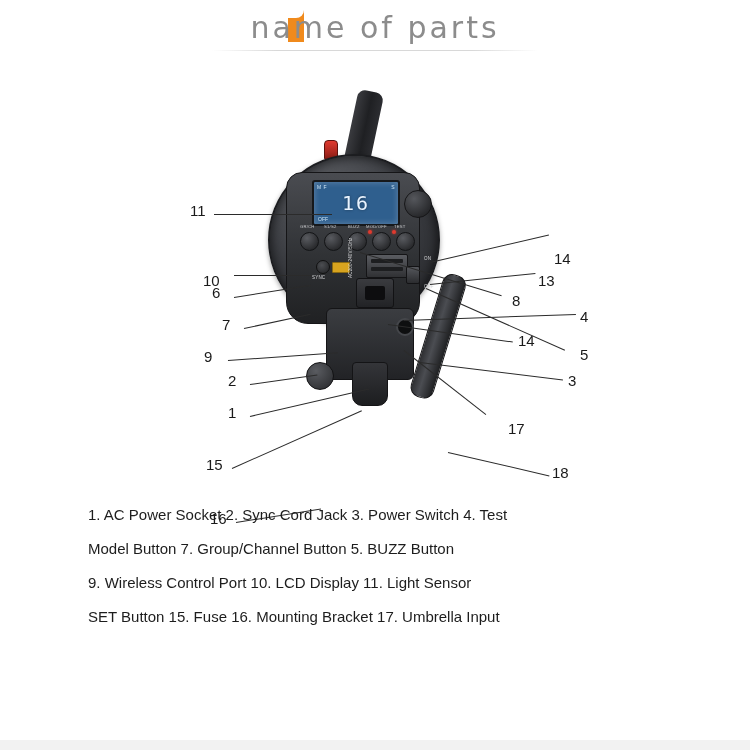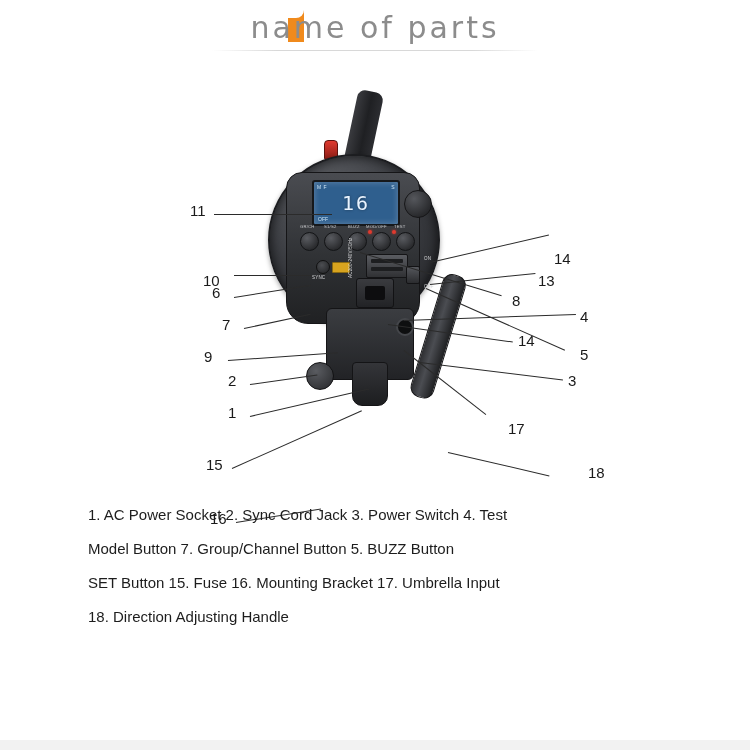--- a/index.html
+++ b/index.html
@@ -489,23 +489,23 @@
   <span class="callout-num" style="left:210px; top:448px;">16</span>
 
   <span class="callout-num" style="left:554px; top:188px;">14</span>
   <span class="callout-num" style="left:538px; top:210px;">13</span>
   <span class="callout-num" style="left:512px; top:230px;">8</span>
   <span class="callout-num" style="left:580px; top:246px;">4</span>
   <span class="callout-num" style="left:518px; top:270px;">14</span>
   <span class="callout-num" style="left:580px; top:284px;">5</span>
   <span class="callout-num" style="left:568px; top:310px;">3</span>
   <span class="callout-num" style="left:508px; top:358px;">17</span>
-  <span class="callout-num" style="left:588px; top:402px;">18</span>
+  <span class="callout-num" style="left:552px; top:402px;">18</span>
 </div>
 
 <div class="legend">
   <p class="itm">1. AC Power Socket  2. Sync Cord Jack  3. Power Switch  4. Test</p>
   <p class="itm">Model Button  7. Group/Channel Button  5. BUZZ Button</p>
+  <p class="itm">9. Wireless Control Port  10. LCD Display  11. Light Sensor</p>
   <p class="itm">SET Button  15. Fuse  16. Mounting Bracket  17. Umbrella Input</p>
-  <p class="itm">18. Direction Adjusting Handle</p>
 </div>
 
 <div class="footer-bar"></div>
 
 </body></html>

